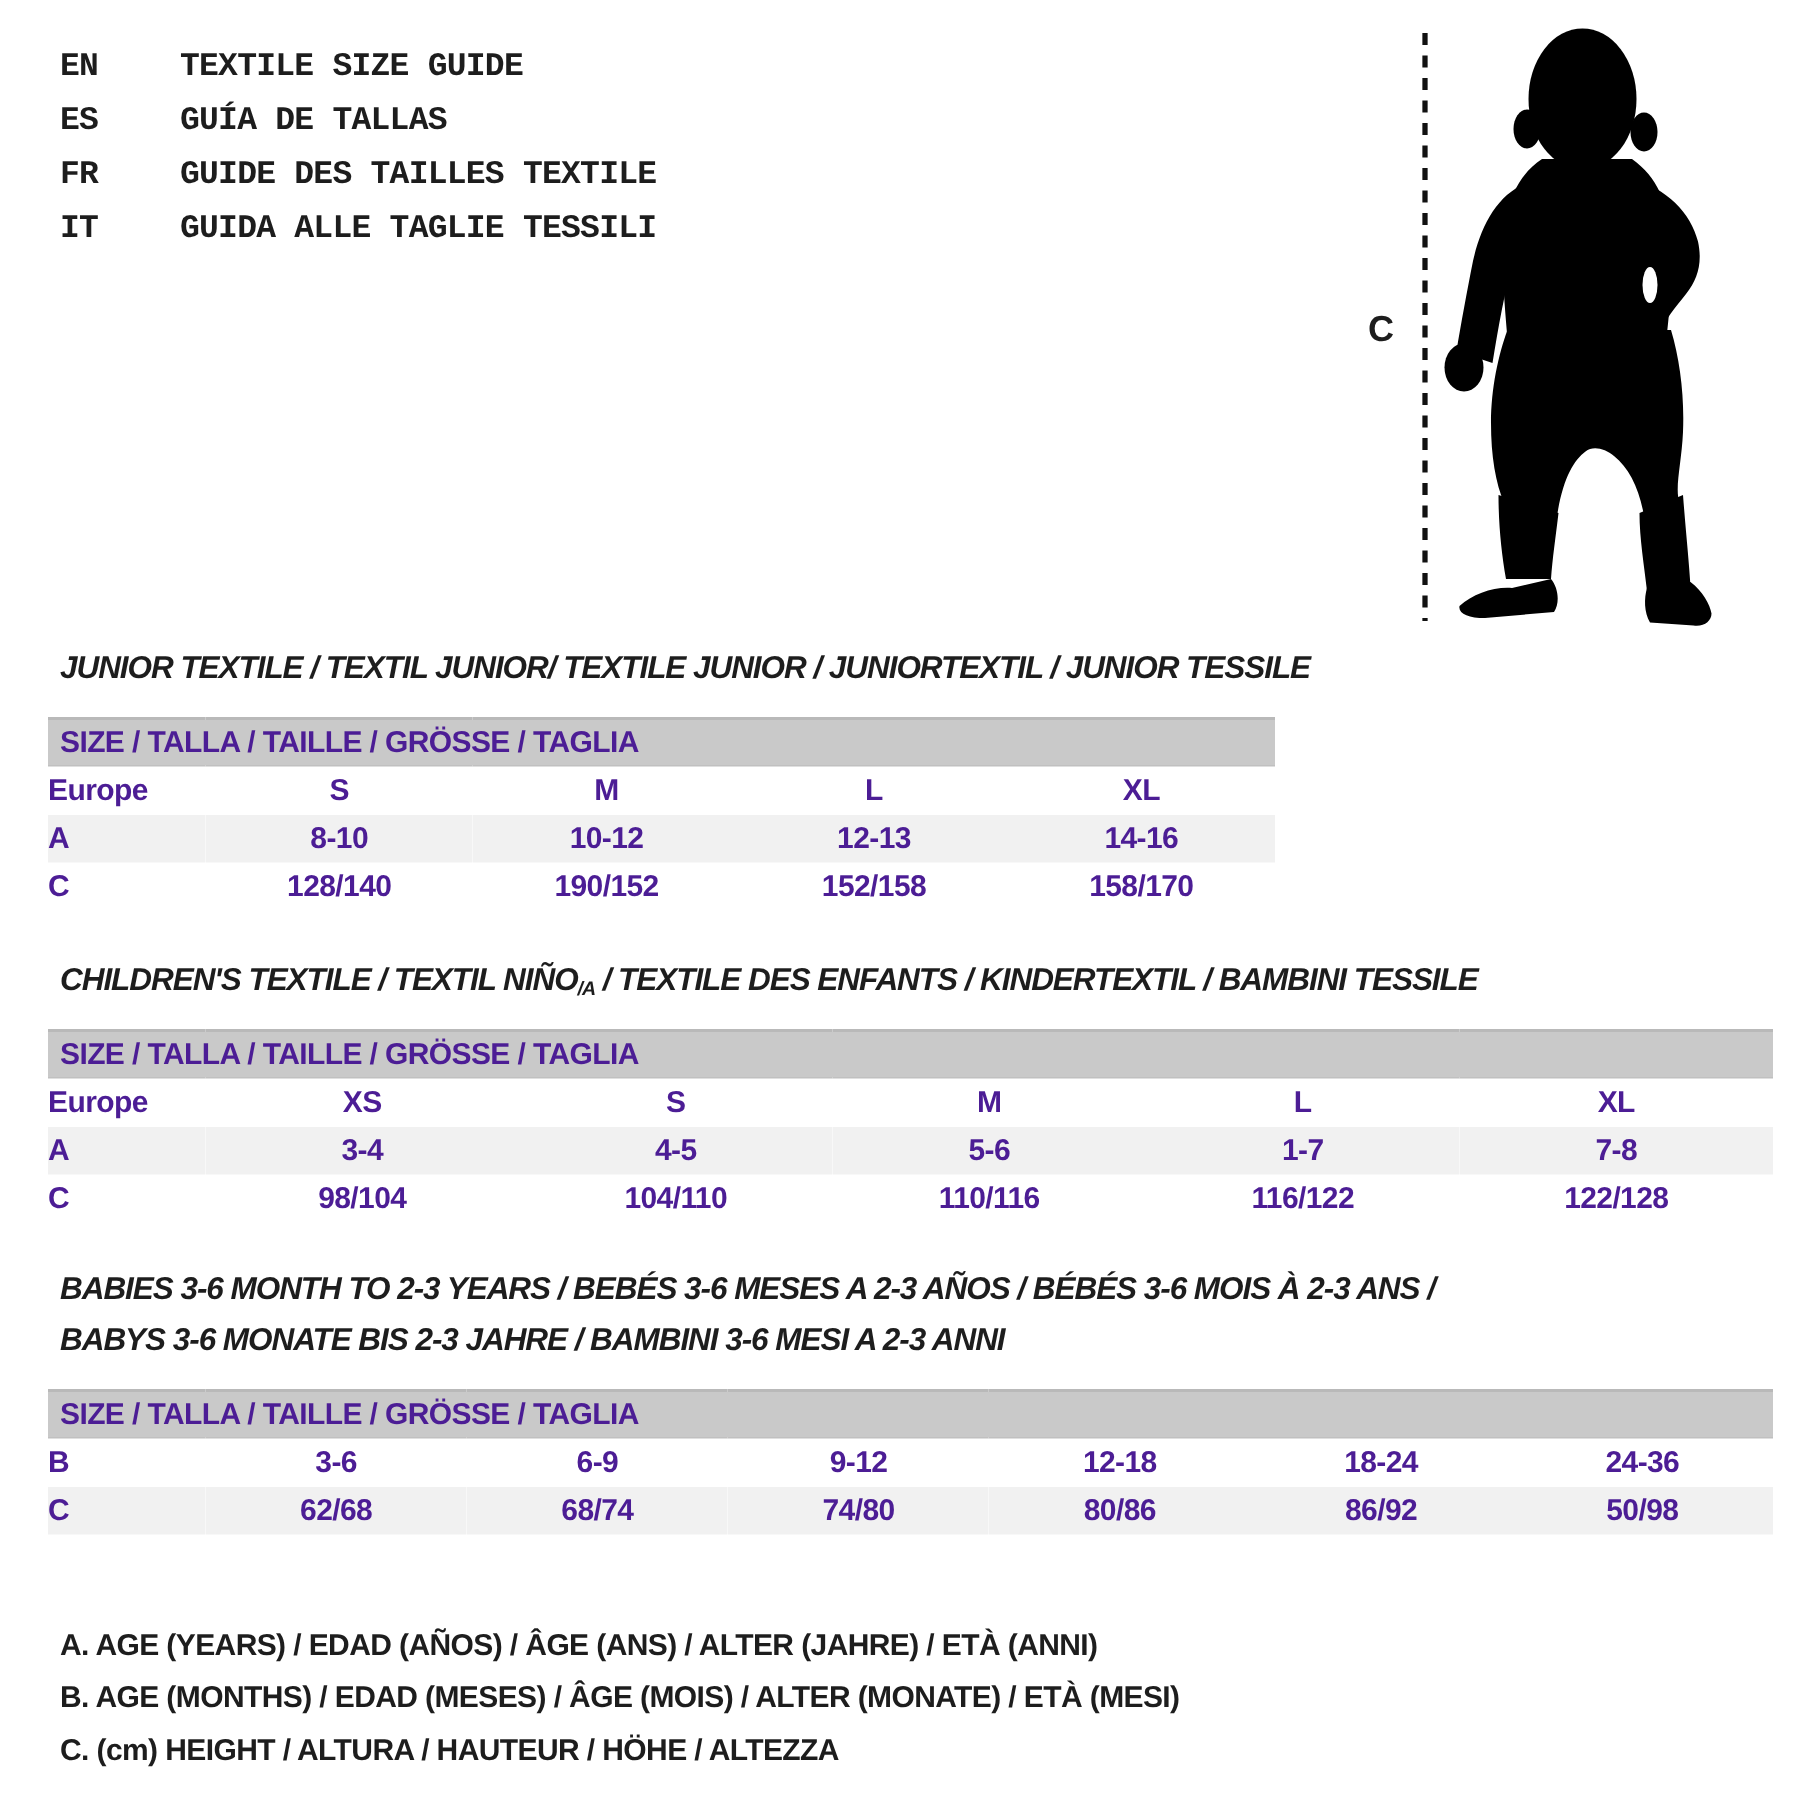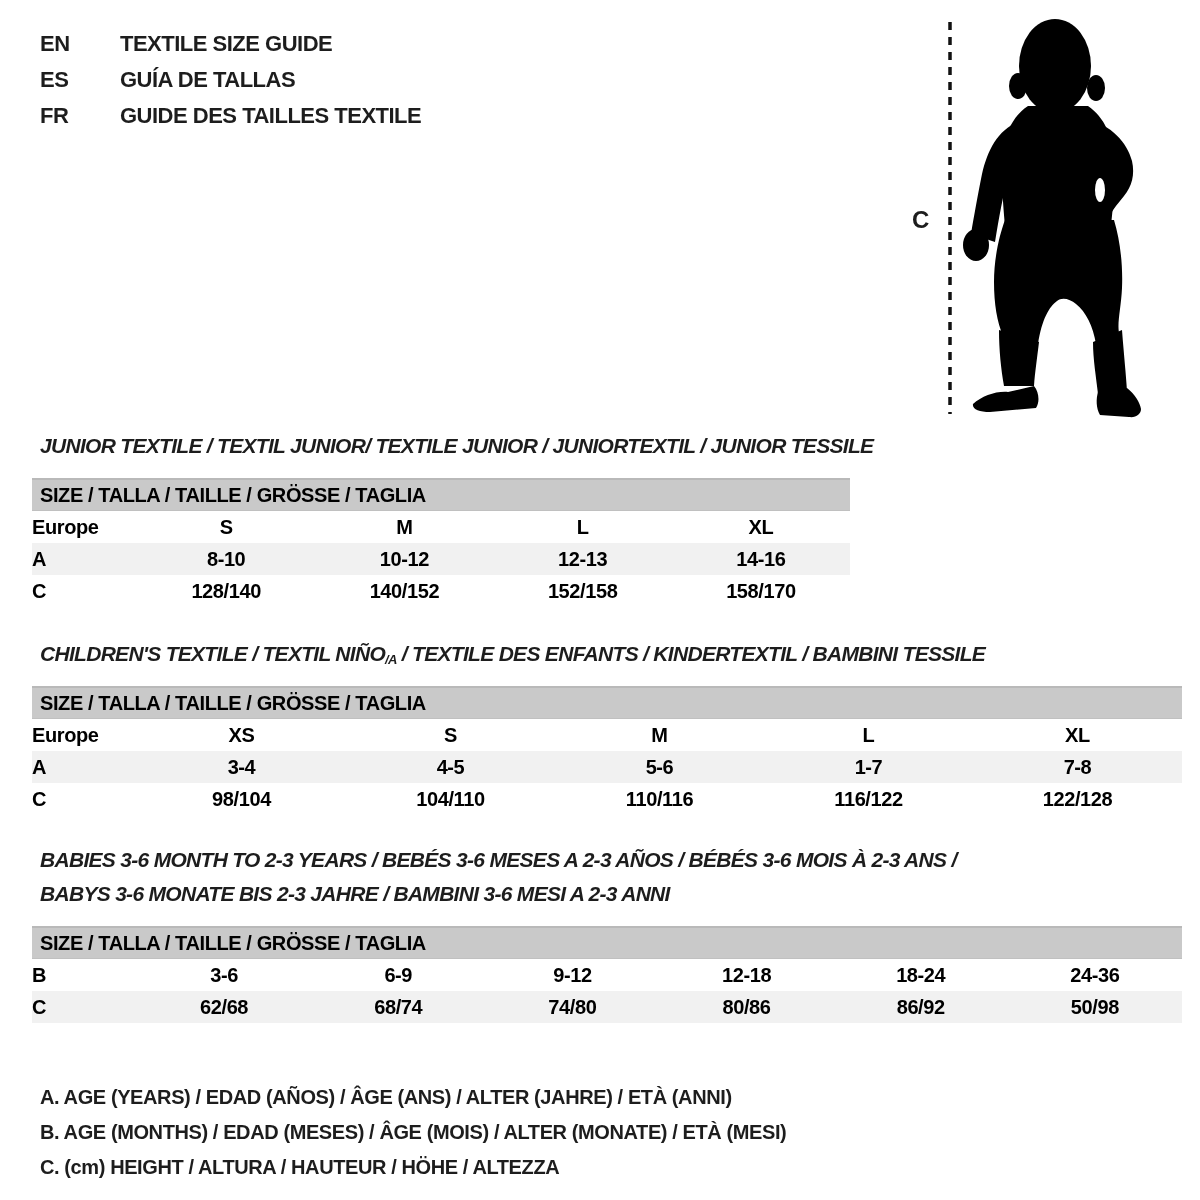--- a/index.html
+++ b/index.html
@@ -4,21 +4,21 @@
 <style>
   html,body{margin:0;padding:0;}
   body{
     width:1200px;height:1200px;background:#ffffff;
     font-family:"Liberation Sans","DejaVu Sans",sans-serif;
     color:#1d1d1d;
   }
   .canvas{position:relative;width:1200px;height:1200px;background:#ffffff;overflow:hidden;}
 
   
-  .lang-list{position:absolute;left:40px;top:26px;}
+  .lang-list{position:absolute;left:40px;top:26px;font-family:Liberation Mono, monospace;}
   .lang-row{display:flex;height:36px;align-items:center;}
   .lang-code{width:80px;font-weight:700;font-size:22px;letter-spacing:-0.5px;}
   .lang-title{font-weight:700;font-size:22px;letter-spacing:-0.5px;white-space:nowrap;}
 
   
   .figure-svg{position:absolute;left:900px;top:14px;width:250px;height:410px;}
   .figure-label{position:absolute;left:912px;top:206px;font-size:24px;font-weight:700;}
 
   
   .section-title{position:absolute;left:40px;font-weight:700;font-size:21px;letter-spacing:-0.7px;white-space:nowrap;font-style:italic;}
@@ -29,21 +29,21 @@
   .subscript{font-size:13px;position:relative;top:3px;}
 
   
   .size-table{position:absolute;left:32px;border-collapse:collapse;table-layout:fixed;}
   .t-junior-table{top:478px;width:818px;}
   .t-children-table{top:686px;width:1150px;}
   .t-babies-table{top:926px;width:1150px;}
   .col-label{width:105px;}
   .size-table td{
     font-weight:700;font-size:20px;letter-spacing:-0.4px;
-    padding:0;height:32px;vertical-align:middle;color:#000000;
+    padding:0;height:32px;vertical-align:middle;color:#4c1d95;
     overflow:hidden;white-space:nowrap;
   }
   .size-header td{
     background:var(--header-gray,#c9c9c9);
     height:30px;padding-left:8px;text-align:left;
     border-top:2px solid #b9b9b9;border-bottom:1px solid #c0c0c0;
   }
   .label-cell{padding-left:8px;text-align:left;}
   .data-cell{text-align:center;}
   tr.alt td{background:var(--row-alt,#f1f1f1);}
@@ -62,20 +62,24 @@
       <span class="lang-code">EN</span>
       <span class="lang-title">TEXTILE SIZE GUIDE</span>
     </div>
     <div class="lang-row">
       <span class="lang-code">ES</span>
       <span class="lang-title">GUÍA DE TALLAS</span>
     </div>
     <div class="lang-row">
       <span class="lang-code">FR</span>
       <span class="lang-title">GUIDE DES TAILLES TEXTILE</span>
+    </div>
+    <div class="lang-row">
+      <span class="lang-code">IT</span>
+      <span class="lang-title">GUIDA ALLE TAGLIE TESSILI</span>
     </div>
   </div>
 
   <div class="figure-label">C</div>
   <svg class="figure-svg" viewBox="0 0 250 410" aria-hidden="true">
     <line x1="50" y1="8" x2="50" y2="400" stroke="#111111" stroke-width="3.5" stroke-dasharray="8 7"></line>
     <g fill="#000000">
       <ellipse cx="155" cy="52" rx="36" ry="47"></ellipse>
       <ellipse cx="118" cy="72" rx="9" ry="13"></ellipse>
       <ellipse cx="196" cy="74" rx="9" ry="13"></ellipse>
@@ -116,21 +120,21 @@
     <tr class="alt">
       <td class="label-cell">A</td>
       <td class="data-cell">8-10</td>
       <td class="data-cell">10-12</td>
       <td class="data-cell">12-13</td>
       <td class="data-cell">14-16</td>
     </tr>
     <tr>
       <td class="label-cell">C</td>
       <td class="data-cell">128/140</td>
-      <td class="data-cell">140/152</td>
+      <td class="data-cell">190/152</td>
       <td class="data-cell">152/158</td>
       <td class="data-cell">158/170</td>
     </tr>
   </tbody>
     </table>
 
   <div class="section-title t-children">
     <span>CHILDREN'S TEXTILE / TEXTIL NIÑO</span><span class="subscript">/A</span><span> / TEXTILE DES ENFANTS / KINDERTEXTIL / BAMBINI TESSILE</span>
   </div>
   <table class="size-table t-children-table">

